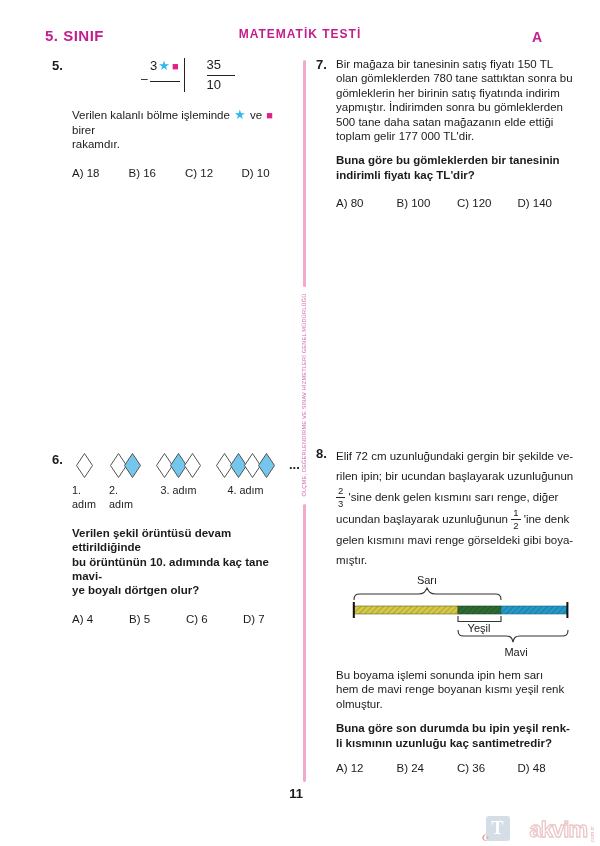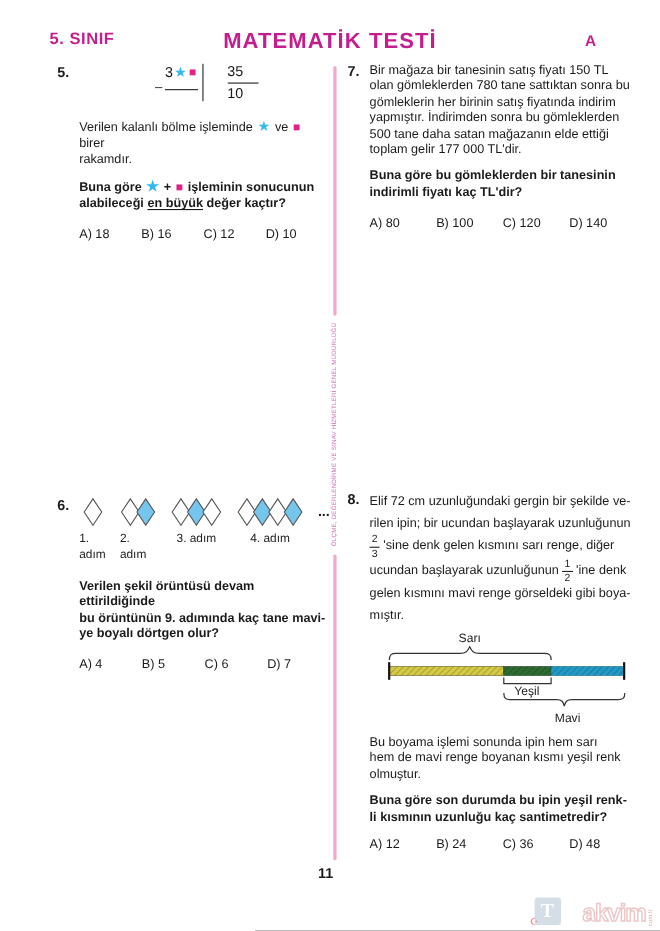--- a/index.html
+++ b/index.html
@@ -3,21 +3,21 @@
 <meta charset="utf-8">
 <style>
   html,body{margin:0;padding:0;background:#888;}
   .page{
     position:relative; width:600px; height:846px; background:#ffffff;
     font-family:"Liberation Sans", sans-serif; color:var(--text,#1b1b1b);
     overflow:hidden; margin:0 auto;
   }
   
   .hdr-grade{position:absolute; left:45px; top:27px; font-size:15px; font-weight:bold; color:var(--magenta); letter-spacing:.5px;}
-  .hdr-title{position:absolute; left:0; right:0; top:27px; text-align:center; font-size:20px; font-weight:bold; color:var(--magenta); letter-spacing:1px;}
+  .hdr-title{position:absolute; left:0; right:0; top:27px; text-align:center; font-size:12px; font-weight:bold; color:var(--magenta); letter-spacing:1px;}
   .hdr-booklet{position:absolute; right:58px; top:29px; font-size:14px; font-weight:bold; color:var(--magenta);}
   
   .divider-seg{position:absolute; left:303px; width:3px; background:var(--divider); border-radius:2px;}
   .seg1{top:60px; height:227px;}
   .seg2{top:504px; height:278px;}
   .vtext{position:absolute; left:300px; top:502px; transform:rotate(-90deg); transform-origin:0 0;
          white-space:nowrap; width:214px; text-align:center; font-size:5.6px; line-height:9px;
          color:var(--divider-text); letter-spacing:.2px;}
   
   .question{position:absolute; display:flex;}
@@ -87,22 +87,20 @@
             <span class="minus">–</span>
           </div>
         </div>
         <div class="div-right">
           <div class="divisor">35</div>
           <div class="quotient">10</div>
         </div>
       </div>
       <p class="para"><span>Verilen kalanlı bölme işleminde </span><span class="icon-star">★</span><span> ve </span><span class="icon-square">■</span><span> birer
 rakamdır.</span></p>
-      <p class="stem"><span>Buna göre </span><span class="icon-star">★</span><span> + </span><span class="icon-square">■</span><span> işleminin sonucunun
-alabileceği </span><span class="uline">en büyük</span><span> değer kaçtır?</span></p>
       <div class="options">
         <span>A) 18</span>
         <span>B) 16</span>
         <span>C) 12</span>
         <span>D) 10</span>
       </div>
     </div>
   </div>
 
   <div class="question" style="left:52px; top:452px; width:246px;">
@@ -136,21 +134,21 @@
               <polygon points="9.5,1.5 17.5,13.5 9.5,25.5 1.5,13.5" fill="#ffffff" stroke="#555" stroke-width="1"></polygon>
               <polygon points="23.5,1.5 31.5,13.5 23.5,25.5 15.5,13.5" fill="var(--diamond-blue)" stroke="#555" stroke-width="1"></polygon>
               <polygon points="37.5,1.5 45.5,13.5 37.5,25.5 29.5,13.5" fill="#ffffff" stroke="#555" stroke-width="1"></polygon>
               <polygon points="51.5,1.5 59.5,13.5 51.5,25.5 43.5,13.5" fill="var(--diamond-blue)" stroke="#555" stroke-width="1"></polygon>
             </svg>
             <span class="step-label">4. adım</span>
           </div>
           <span class="ellipsis">...</span>
         </div>
       <p class="stem" style="margin-top:0;">Verilen şekil örüntüsü devam ettirildiğinde
-bu örüntünün 9. adımında kaç tane mavi-
+bu örüntünün 10. adımında kaç tane mavi-
 ye boyalı dörtgen olur?</p>
       <div class="options">
         <span>A) 4</span>
         <span>B) 5</span>
         <span>C) 6</span>
         <span>D) 7</span>
       </div>
     </div>
   </div>
 

